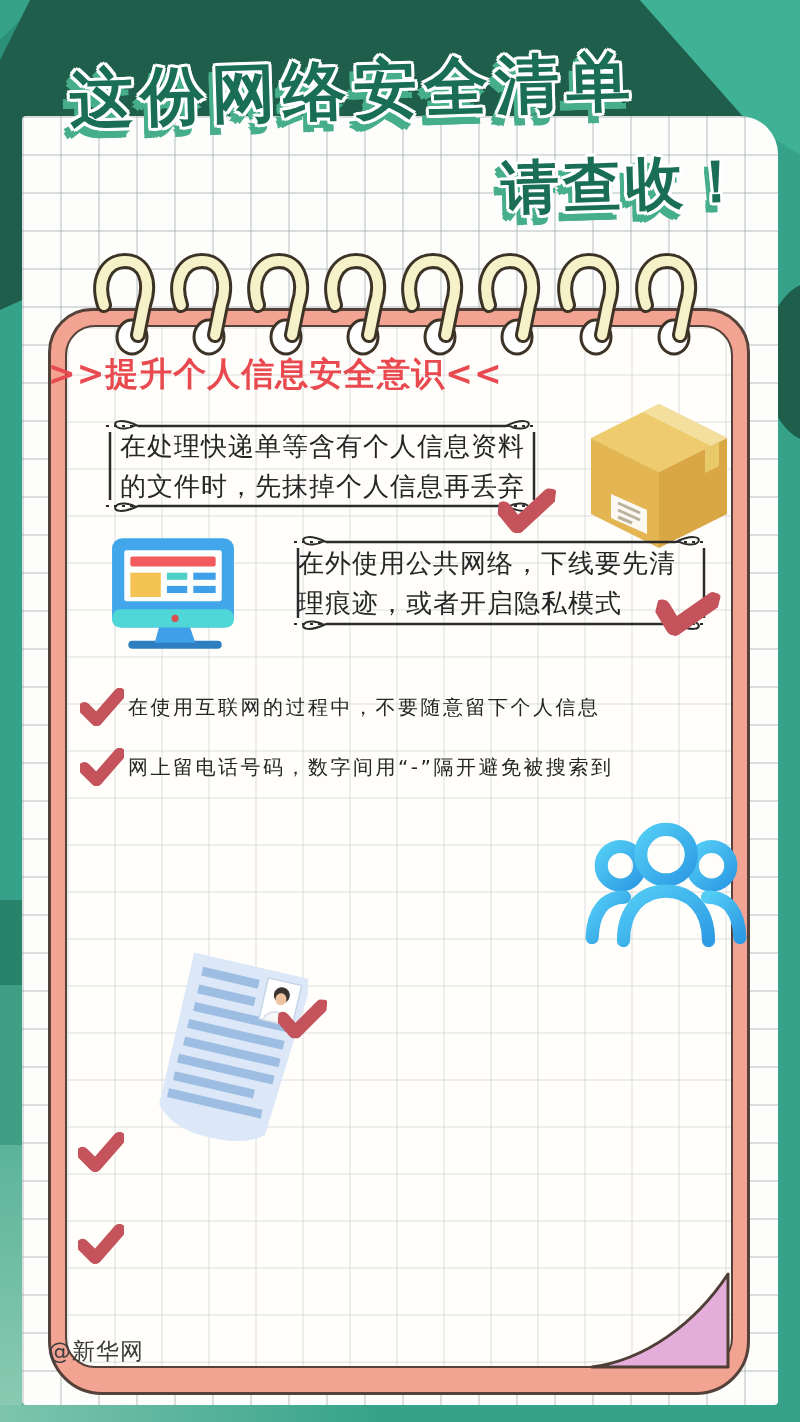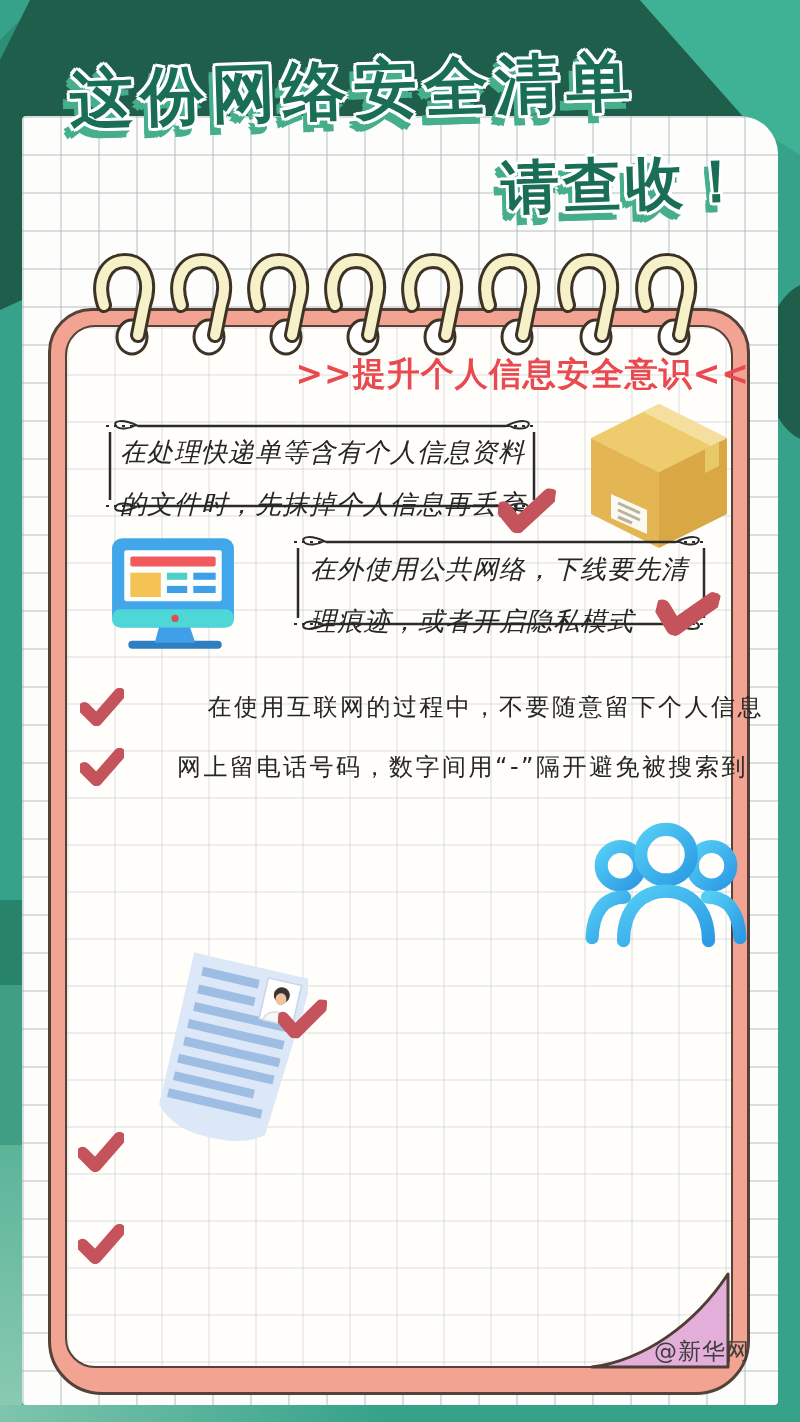--- a/index.html
+++ b/index.html
@@ -45,37 +45,37 @@
     background-image:
       linear-gradient(to right, rgba(175,180,185,.22) 2px, transparent 2px),
       linear-gradient(to bottom, rgba(175,180,185,.22) 2px, transparent 2px);
     background-size:47px 47px;
     border:2.5px solid #53413a;border-radius:30px;
     box-sizing:border-box;overflow:hidden;
   }
   .ring{position:absolute;top:253px;z-index:3;}
   .section-header{
     position:absolute;left:48px;top:352px;width:702px;z-index:4;
-    text-align:right;font-size:33px;font-weight:bold;color:#e84a50;
+    text-align:left;font-size:33px;font-weight:bold;color:#e84a50;
     letter-spacing:1px;
   }
   .body-text{
-    position:absolute;z-index:4;color:#262626;font-size:24px;
-    letter-spacing:2.5px;line-height:44px;text-align:right;
+    position:absolute;z-index:4;color:#262626;font-size:20px;
+    letter-spacing:2.5px;line-height:44px;
   }
   .hand-box{position:absolute;z-index:4;}
   .hand-box .frame{position:absolute;left:0;top:0;}
   .box-text{
-    position:absolute;color:#262626;font-size:26px;letter-spacing:1px;line-height:52px;font-style:italic;
+    position:absolute;color:#262626;font-size:26px;letter-spacing:1px;line-height:40px;
   }
   .check{position:absolute;z-index:5;}
   .icon{position:absolute;z-index:4;}
   .footer{
     position:absolute;left:48px;top:1336px;width:702px;z-index:4;
-    text-align:right;font-size:23px;color:#3d3d3d;letter-spacing:1px;
+    text-align:left;font-size:23px;color:#3d3d3d;letter-spacing:1px;
   }
 </style>
 </head>
 <body>
 
 <div class="page">
 
   <svg width="0" height="0" style="position:absolute" aria-hidden="true">
     <defs>
       <symbol id="ring" viewBox="0 0 68 105">
@@ -200,21 +200,21 @@
       <path d="M40 90 H390" stroke-width="2.5"></path>
         <path d="M8 90 H40" stroke-width="2" stroke-dasharray="3 5"></path>
         <path d="M390 90 H422" stroke-width="2" stroke-dasharray="3 5"></path>
       <path d="M12 14 V84" stroke-width="2.5"></path>
         <path d="M418 14 V84" stroke-width="2.5"></path>
       <path d="M40 8 C26 1 14 2 18 8 C21 12 32 11 38 7" stroke-width="2"></path>
       <path d="M390 8 C404 1 416 2 412 8 C409 12 398 11 392 7" stroke-width="2"></path>
       <path d="M40 90 C26 97 14 96 18 90 C21 86 32 87 38 91" stroke-width="2"></path>
       <path d="M390 90 C404 97 416 96 412 90 C409 86 398 87 392 91" stroke-width="2"></path>
     </svg>
-    <div class="box-text" style="left:24px;top:9px;width:396px">在外使用公共网络，下线要先清理痕迹，或者开启隐私模式</div>
+    <div class="box-text" style="left:12px;top:9px;width:396px">在外使用公共网络，下线要先清理痕迹，或者开启隐私模式</div>
   </div>
   <svg class="check" width="60" height="52" style="left:656px;top:586px;transform:rotate(14deg)">
       <use href="#ck"></use>
     </svg>
 
   <svg class="check" width="44" height="38" style="left:80px;top:688px">
       <use href="#ck"></use>
     </svg>
   <div class="body-text" style="left:128px;top:685px;width:636px">在使用互联网的过程中，不要随意留下个人信息</div>
 

